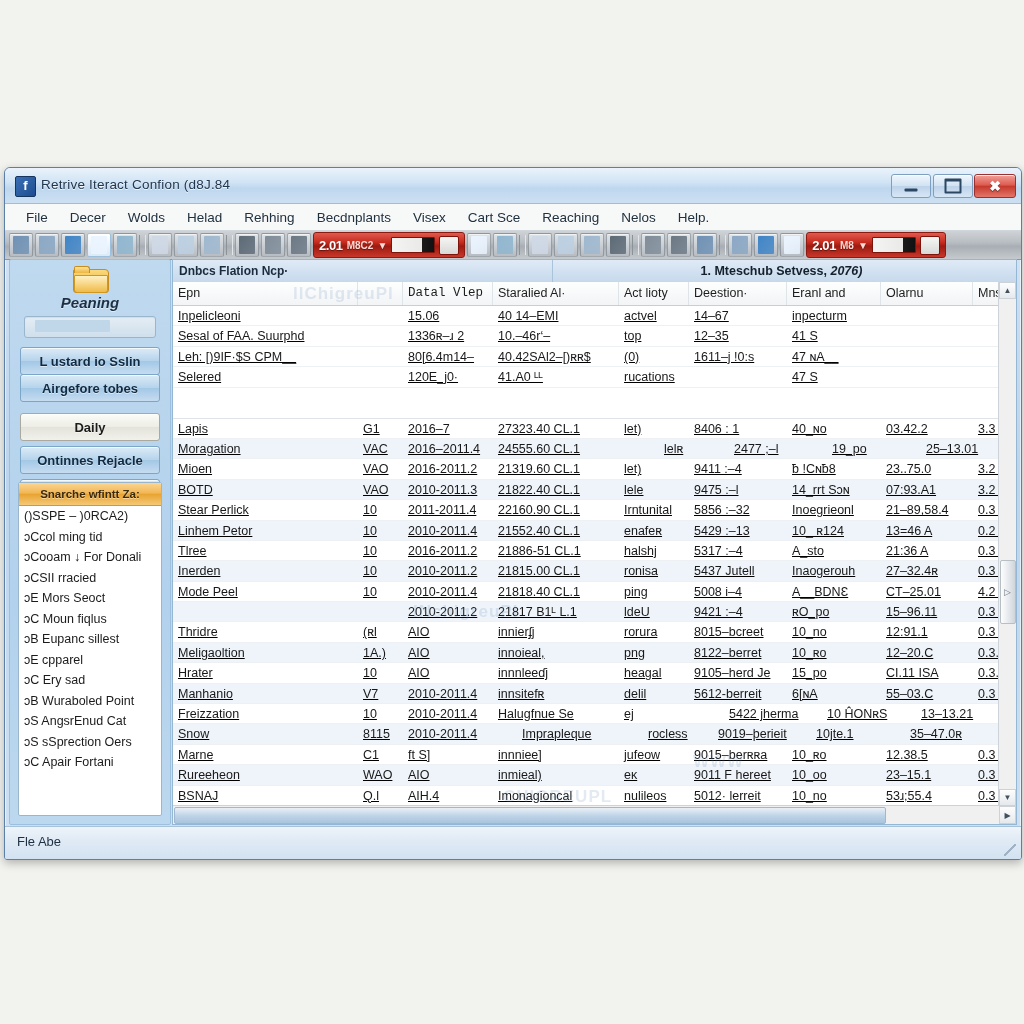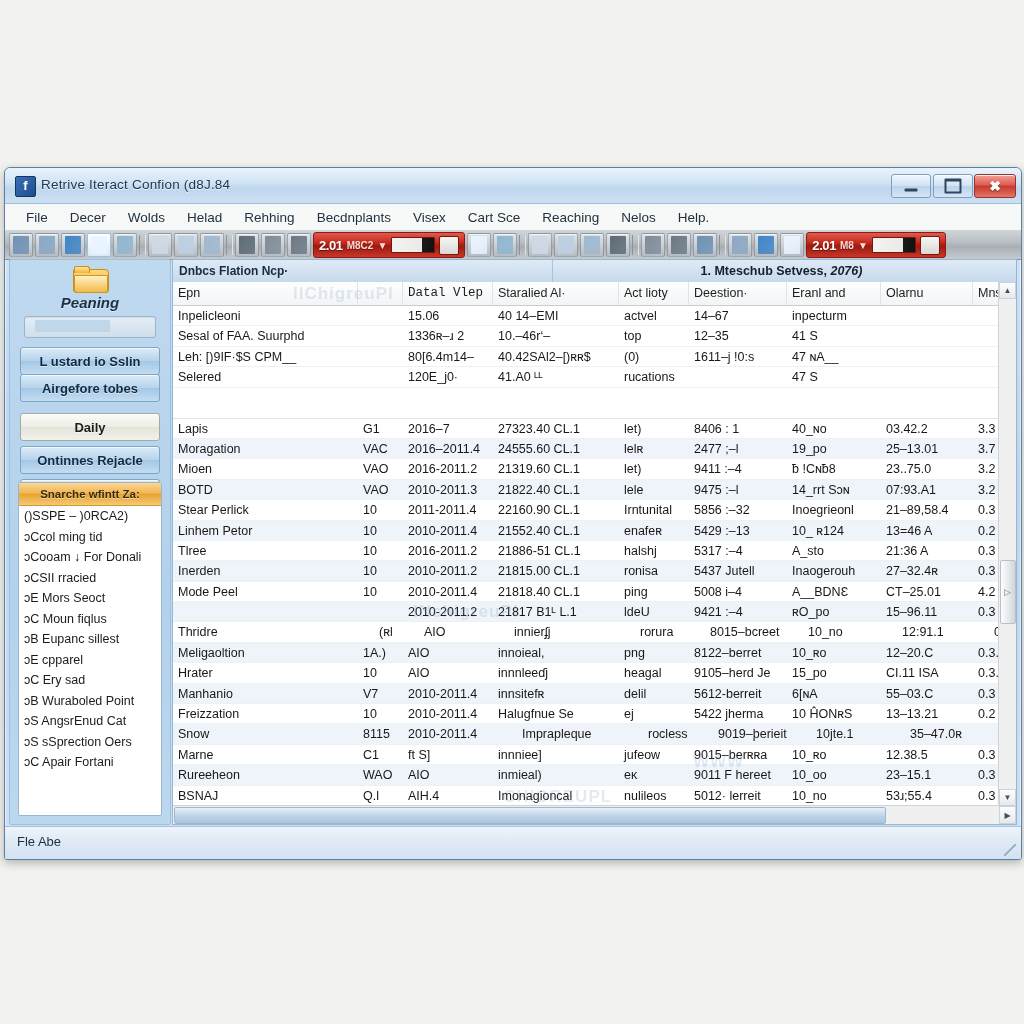--- a/index.html
+++ b/index.html
@@ -178,21 +178,21 @@
   #grid{position:absolute;left:0;right:0;top:22px;bottom:18px;overflow:hidden;}
   #grid-head{
     height:23px;display:flex;
     background:linear-gradient(180deg,#fefefe,#f2f4f6);
     border-bottom:1px solid #c7ced5;
   }
   .gh{
     font-size:12.5px;color:#1d1d1d;line-height:23px;padding-left:5px;
     border-right:1px solid #dfe4e9;box-sizing:border-box;white-space:nowrap;overflow:hidden;flex:0 0 auto;
   }
-  .grow{display:flex;height:20.4px;box-sizing:border-box;border-bottom:1px solid #eef1f4;}
+  .grow{display:flex;height:20.4px;box-sizing:border-box;border-bottom:1px solid #eef1f4;text-decoration:underline;}
   .grow.alt{background:#eef4fa;}
   .gc{
     font-size:12.5px;color:#181818;line-height:20.4px;padding-left:5px;
     box-sizing:border-box;white-space:nowrap;overflow:hidden;flex:0 0 auto;
   }
   #grid-blank{height:30px;background:#fff;border-bottom:1px solid #dfe3e7;}
   
   .wm{position:absolute;font-size:17px;font-weight:bold;color:rgba(90,130,175,.17);
       letter-spacing:1px;pointer-events:none;white-space:nowrap;}
   
@@ -473,21 +473,21 @@
               <div class="gc" style="width: 98px;">8406 : 1</div>
               <div class="gc" style="width: 94px;">40_ɴo</div>
               <div class="gc" style="width: 92px;">03.42.2</div>
               <div class="gc" style="width: 80px;">3.3 satea</div>
             </div>
             <div class="grow alt">
               <div class="gc" style="width: 185px;">Moragation</div>
               <div class="gc" style="width: 45px;">VAC</div>
               <div class="gc" style="width: 90px;">2016–2011.4</div>
               <div class="gc" style="width: 126px;">24555.60 CL.1</div>
-              <div class="gc" style="width: 70px;">lelʀ</div>
+              <div class="gc" style="width: 70px; margin-left: 40px;">lelʀ</div>
               <div class="gc" style="width: 98px;">2477 ;–l</div>
               <div class="gc" style="width: 94px;">19_po</div>
               <div class="gc" style="width: 92px;">25–13.01</div>
               <div class="gc" style="width: 80px;">3.7 satea</div>
             </div>
             <div class="grow">
               <div class="gc" style="width: 185px;">Mioen</div>
               <div class="gc" style="width: 45px;">VAO</div>
               <div class="gc" style="width: 90px;">2016-2011.2</div>
               <div class="gc" style="width: 126px;">21319.60 CL.1</div>
@@ -569,21 +569,21 @@
               <div class="gc" style="width: 90px;">2010-2011.2</div>
               <div class="gc" style="width: 126px;">21817 B1ᴸ L.1</div>
               <div class="gc" style="width: 70px;">ldeU</div>
               <div class="gc" style="width: 98px;">9421 :–4</div>
               <div class="gc" style="width: 94px;">ʀO_po</div>
               <div class="gc" style="width: 92px;">15–96.11</div>
               <div class="gc" style="width: 80px;">0.3 satea</div>
             </div>
             <div class="grow">
               <div class="gc" style="width: 185px;">Thridre</div>
-              <div class="gc" style="width: 45px; margin-left: 16px;">(ʀl</div>
+              <div class="gc" style="width: 45px;">(ʀl</div>
               <div class="gc" style="width: 90px;">AIO</div>
               <div class="gc" style="width: 126px;">innierʄj</div>
               <div class="gc" style="width: 70px;">rorura</div>
               <div class="gc" style="width: 98px;">8015–bcreet</div>
               <div class="gc" style="width: 94px;">10_no</div>
               <div class="gc" style="width: 92px;">12:91.1</div>
               <div class="gc" style="width: 80px;">0.3 satea</div>
             </div>
             <div class="grow alt">
               <div class="gc" style="width: 185px;">Meligaoltion</div>
@@ -617,21 +617,21 @@
               <div class="gc" style="width: 94px;">6[ɴA</div>
               <div class="gc" style="width: 92px;">55–03.C</div>
               <div class="gc" style="width: 80px;">0.3 satea</div>
             </div>
             <div class="grow">
               <div class="gc" style="width: 185px;">Freizzation</div>
               <div class="gc" style="width: 45px;">10</div>
               <div class="gc" style="width: 90px;">2010-2011.4</div>
               <div class="gc" style="width: 126px;">Halugfnue Se</div>
               <div class="gc" style="width: 70px;">ej</div>
-              <div class="gc" style="width: 98px;">5422 jherma</div>
+              <div class="gc" style="width: 98px; margin-left: 35px;">5422 jherma</div>
               <div class="gc" style="width: 94px;">10  ĤONʀS</div>
               <div class="gc" style="width: 92px;">13–13.21</div>
               <div class="gc" style="width: 80px;">0.2 satea</div>
             </div>
             <div class="grow alt">
               <div class="gc" style="width: 185px;">Snow</div>
               <div class="gc" style="width: 45px;">8115</div>
               <div class="gc" style="width: 90px;">2010-2011.4</div>
               <div class="gc" style="width: 126px; margin-left: 24px;">Imprapleque</div>
               <div class="gc" style="width: 70px;">rocless</div>

